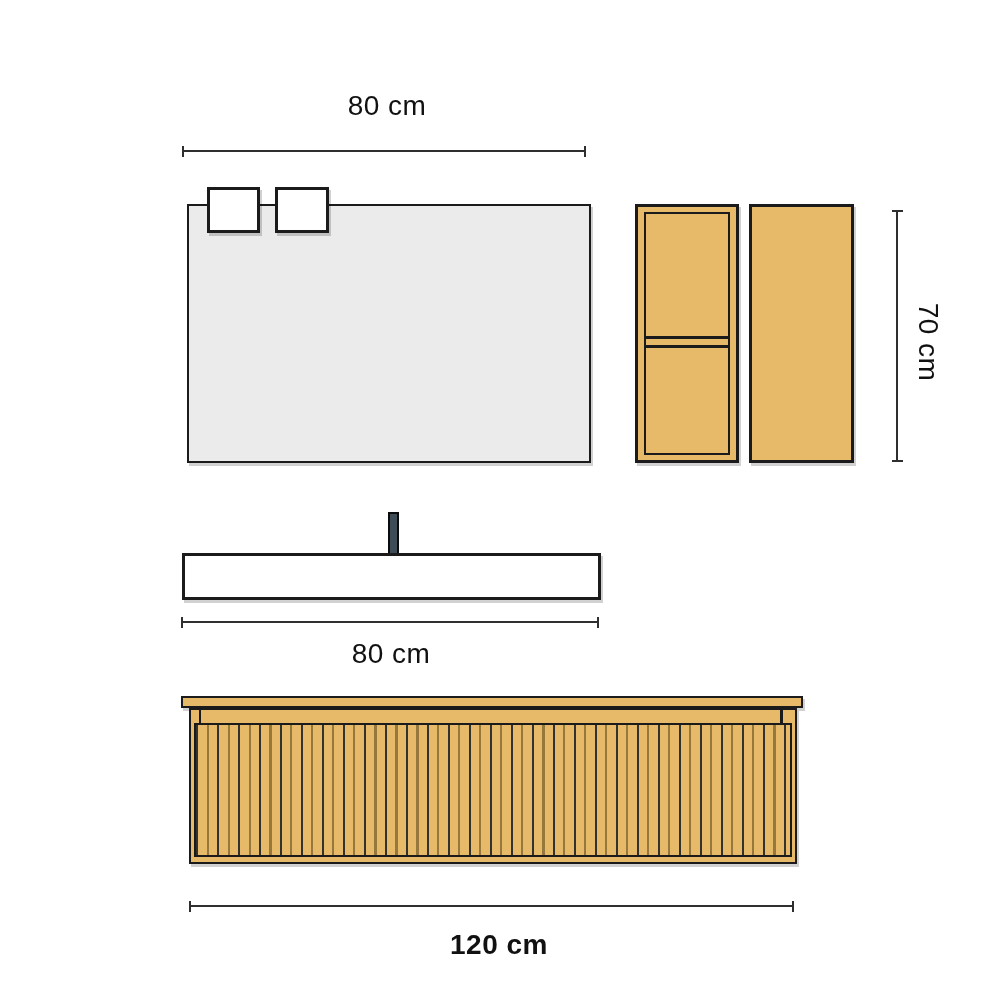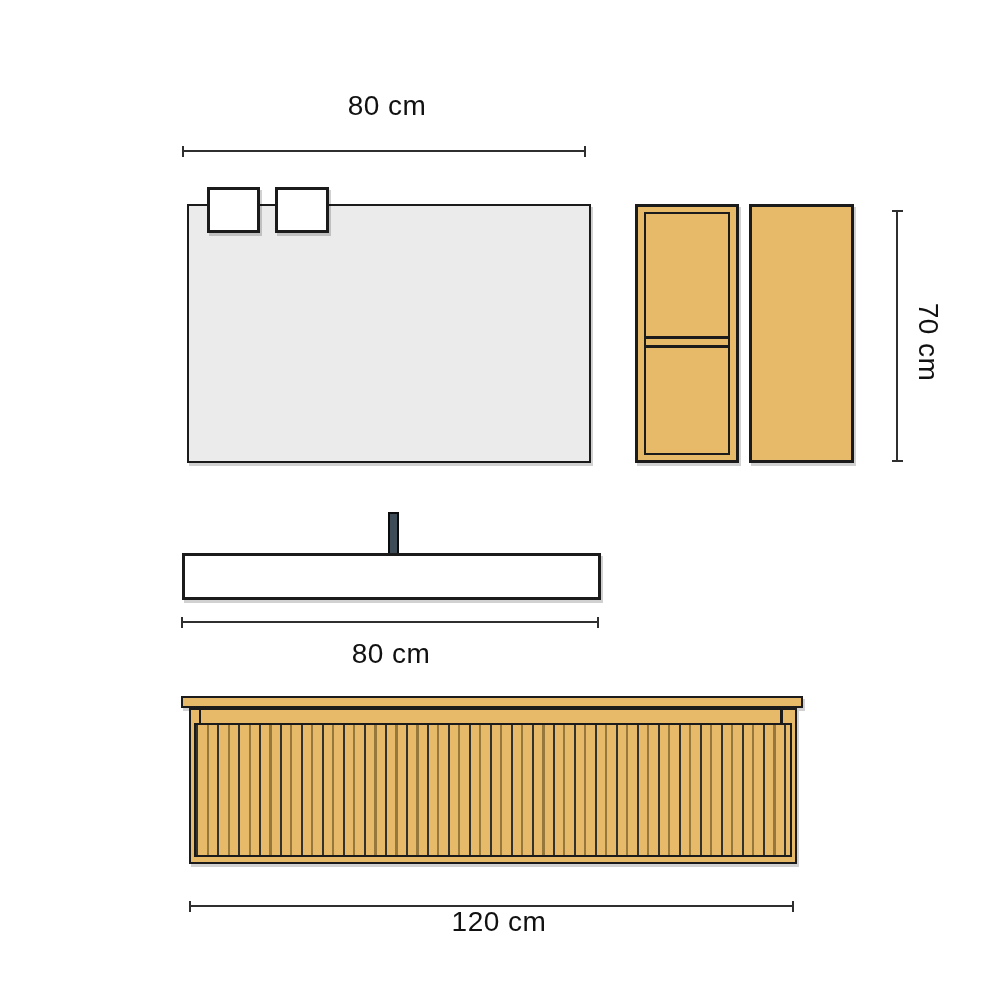--- a/index.html
+++ b/index.html
@@ -79,21 +79,21 @@
   .carcass-edge.right { right: 12.5px; }
   .slat-panel { position: absolute; box-sizing: border-box; left: 2.5px; top: 12.5px; width: 598px; height: 134px;
     border: 2.5px solid var(--outline, #1b1b1b);
     background: repeating-linear-gradient(90deg,
       var(--groove-dark, #32322e) 0 2px,
       var(--wood, #e7ba6a) 2px 10.5px,
       var(--groove-light, #97783c) 10.5px 12.5px,
       var(--wood, #e7ba6a) 12.5px 21px);
   }
   .line-vanity { left: 145px; top: 905px; width: 605px; }
-  .lbl-vanity { left: 455px; top: 906px; }
+  .lbl-vanity { left: 455px; top: 929px; font-weight: bold; }
 </style>
 </head>
 <body>
 
 <div class="canvas">
 
   <div class="dim-label lbl-mirror">80 cm</div>
   <div class="dim-line h line-mirror">
     <span class="tick start"></span>
     <span class="tick end"></span>

